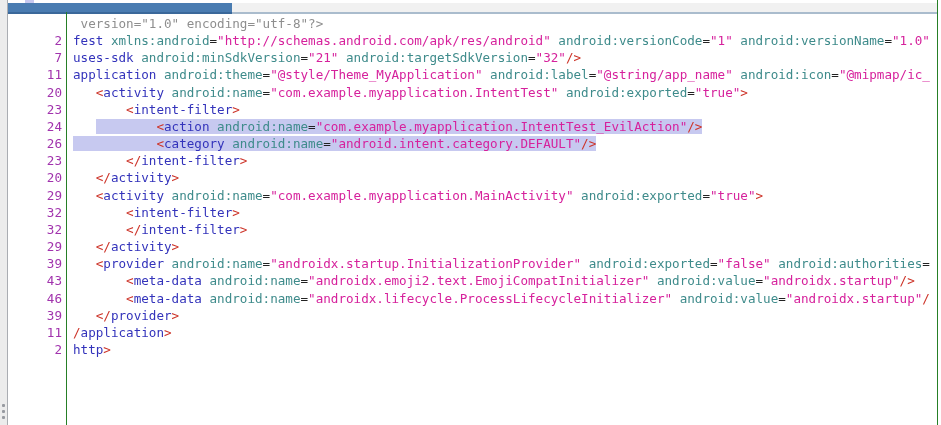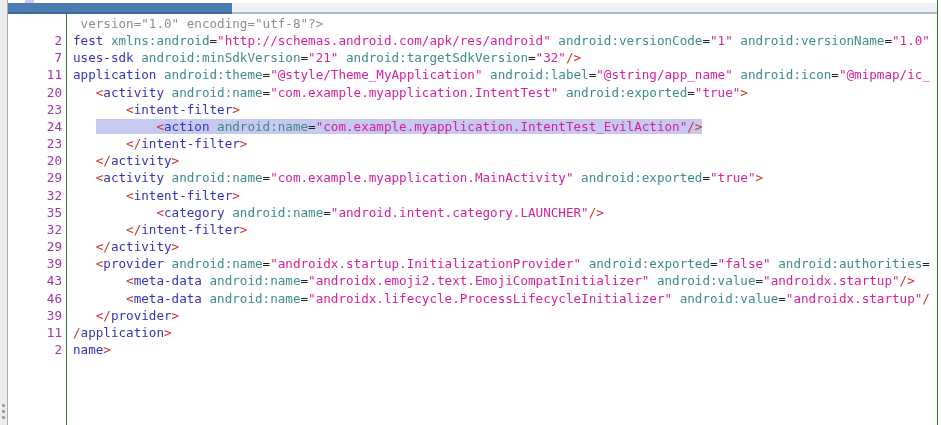--- a/index.html
+++ b/index.html
@@ -50,29 +50,29 @@
 </div>
 
 <div class="lines" id="code-lines">
     <div class="line"><span class="ln"></span><span class="code"><span class="tk-g"> version="1.0" encoding="utf-8"?&gt;</span></span></div>
     <div class="line"><span class="ln">2</span><span class="code"><span class="tk-t">fest</span><span class="tk-p"> </span><span class="tk-a">xmlns:android</span><span class="tk-e">=</span><span class="tk-v">"http://schemas.android.com/apk/res/android"</span><span class="tk-p"> </span><span class="tk-a">android:versionCode</span><span class="tk-e">=</span><span class="tk-v">"1"</span><span class="tk-p"> </span><span class="tk-a">android:versionName</span><span class="tk-e">=</span><span class="tk-v">"1.0"</span></span></div>
     <div class="line"><span class="ln">7</span><span class="code"><span class="tk-t">uses-sdk</span><span class="tk-p"> </span><span class="tk-a">android:minSdkVersion</span><span class="tk-e">=</span><span class="tk-v">"21"</span><span class="tk-p"> </span><span class="tk-a">android:targetSdkVersion</span><span class="tk-e">=</span><span class="tk-v">"32"</span><span class="tk-b">/&gt;</span></span></div>
     <div class="line"><span class="ln">11</span><span class="code"><span class="tk-t">application</span><span class="tk-p"> </span><span class="tk-a">android:theme</span><span class="tk-e">=</span><span class="tk-v">"@style/Theme_MyApplication"</span><span class="tk-p"> </span><span class="tk-a">android:label</span><span class="tk-e">=</span><span class="tk-v">"@string/app_name"</span><span class="tk-p"> </span><span class="tk-a">android:icon</span><span class="tk-e">=</span><span class="tk-v">"@mipmap/ic_</span></span></div>
     <div class="line"><span class="ln">20</span><span class="code"><span class="tk-p">   </span><span class="tk-b">&lt;</span><span class="tk-t">activity</span><span class="tk-p"> </span><span class="tk-a">android:name</span><span class="tk-e">=</span><span class="tk-v">"com.example.myapplication.IntentTest"</span><span class="tk-p"> </span><span class="tk-a">android:exported</span><span class="tk-e">=</span><span class="tk-v">"true"</span><span class="tk-b">&gt;</span></span></div>
     <div class="line"><span class="ln">23</span><span class="code"><span class="tk-p">       </span><span class="tk-b">&lt;</span><span class="tk-t">intent-filter</span><span class="tk-b">&gt;</span></span></div>
     <div class="line"><span class="ln">24</span><span class="code"><span class="tk-p">   </span><span class="tk-p sel">        </span><span class="tk-b sel">&lt;</span><span class="tk-t sel">action</span><span class="tk-p sel"> </span><span class="tk-a sel">android:name</span><span class="tk-e sel">=</span><span class="tk-v sel">"com.example.myapplication.IntentTest_EvilAction"</span><span class="tk-b sel">/&gt;</span></span></div>
+    <div class="line"><span class="ln">26</span><span class="code"><span class="tk-p sel">           </span><span class="tk-b sel">&lt;</span><span class="tk-t sel">category</span><span class="tk-p sel"> </span><span class="tk-a sel">android:name</span><span class="tk-e sel">=</span><span class="tk-v sel">"android.intent.category.DEFAULT"</span><span class="tk-b sel">/&gt;</span></span></div>
     <div class="line"><span class="ln">23</span><span class="code"><span class="tk-p">       </span><span class="tk-b">&lt;/</span><span class="tk-t">intent-filter</span><span class="tk-b">&gt;</span></span></div>
     <div class="line"><span class="ln">20</span><span class="code"><span class="tk-p">   </span><span class="tk-b">&lt;/</span><span class="tk-t">activity</span><span class="tk-b">&gt;</span></span></div>
     <div class="line"><span class="ln">29</span><span class="code"><span class="tk-p">   </span><span class="tk-b">&lt;</span><span class="tk-t">activity</span><span class="tk-p"> </span><span class="tk-a">android:name</span><span class="tk-e">=</span><span class="tk-v">"com.example.myapplication.MainActivity"</span><span class="tk-p"> </span><span class="tk-a">android:exported</span><span class="tk-e">=</span><span class="tk-v">"true"</span><span class="tk-b">&gt;</span></span></div>
     <div class="line"><span class="ln">32</span><span class="code"><span class="tk-p">       </span><span class="tk-b">&lt;</span><span class="tk-t">intent-filter</span><span class="tk-b">&gt;</span></span></div>
-    <div class="line"><span class="ln">35</span><span class="code"><span class="tk-p">           </span><span class="tk-b">&lt;</span><span class="tk-t">category</span><span class="tk-p"> </span><span class="tk-a">android:name</span><span class="tk-e">=</span><span class="tk-v">"android.intent.category.LAUNCHER"</span><span class="tk-b">/&gt;</span></span></div>
     <div class="line"><span class="ln">32</span><span class="code"><span class="tk-p">       </span><span class="tk-b">&lt;/</span><span class="tk-t">intent-filter</span><span class="tk-b">&gt;</span></span></div>
     <div class="line"><span class="ln">29</span><span class="code"><span class="tk-p">   </span><span class="tk-b">&lt;/</span><span class="tk-t">activity</span><span class="tk-b">&gt;</span></span></div>
     <div class="line"><span class="ln">39</span><span class="code"><span class="tk-p">   </span><span class="tk-b">&lt;</span><span class="tk-t">provider</span><span class="tk-p"> </span><span class="tk-a">android:name</span><span class="tk-e">=</span><span class="tk-v">"androidx.startup.InitializationProvider"</span><span class="tk-p"> </span><span class="tk-a">android:exported</span><span class="tk-e">=</span><span class="tk-v">"false"</span><span class="tk-p"> </span><span class="tk-a">android:authorities</span><span class="tk-e">=</span></span></div>
     <div class="line"><span class="ln">43</span><span class="code"><span class="tk-p">       </span><span class="tk-b">&lt;</span><span class="tk-t">meta-data</span><span class="tk-p"> </span><span class="tk-a">android:name</span><span class="tk-e">=</span><span class="tk-v">"androidx.emoji2.text.EmojiCompatInitializer"</span><span class="tk-p"> </span><span class="tk-a">android:value</span><span class="tk-e">=</span><span class="tk-v">"androidx.startup"</span><span class="tk-b">/&gt;</span></span></div>
     <div class="line"><span class="ln">46</span><span class="code"><span class="tk-p">       </span><span class="tk-b">&lt;</span><span class="tk-t">meta-data</span><span class="tk-p"> </span><span class="tk-a">android:name</span><span class="tk-e">=</span><span class="tk-v">"androidx.lifecycle.ProcessLifecycleInitializer"</span><span class="tk-p"> </span><span class="tk-a">android:value</span><span class="tk-e">=</span><span class="tk-v">"androidx.startup"</span><span class="tk-b">/</span></span></div>
     <div class="line"><span class="ln">39</span><span class="code"><span class="tk-p">   </span><span class="tk-b">&lt;/</span><span class="tk-t">provider</span><span class="tk-b">&gt;</span></span></div>
     <div class="line"><span class="ln">11</span><span class="code"><span class="tk-b">/</span><span class="tk-t">application</span><span class="tk-b">&gt;</span></span></div>
-    <div class="line"><span class="ln">2</span><span class="code"><span class="tk-t">name</span><span class="tk-b">&gt;</span></span></div>
+    <div class="line"><span class="ln">2</span><span class="code"><span class="tk-t">http</span><span class="tk-b">&gt;</span></span></div>
   </div>
 
 <div class="vrule left"></div>
 <div class="vrule right"></div>
 
 </body></html>

